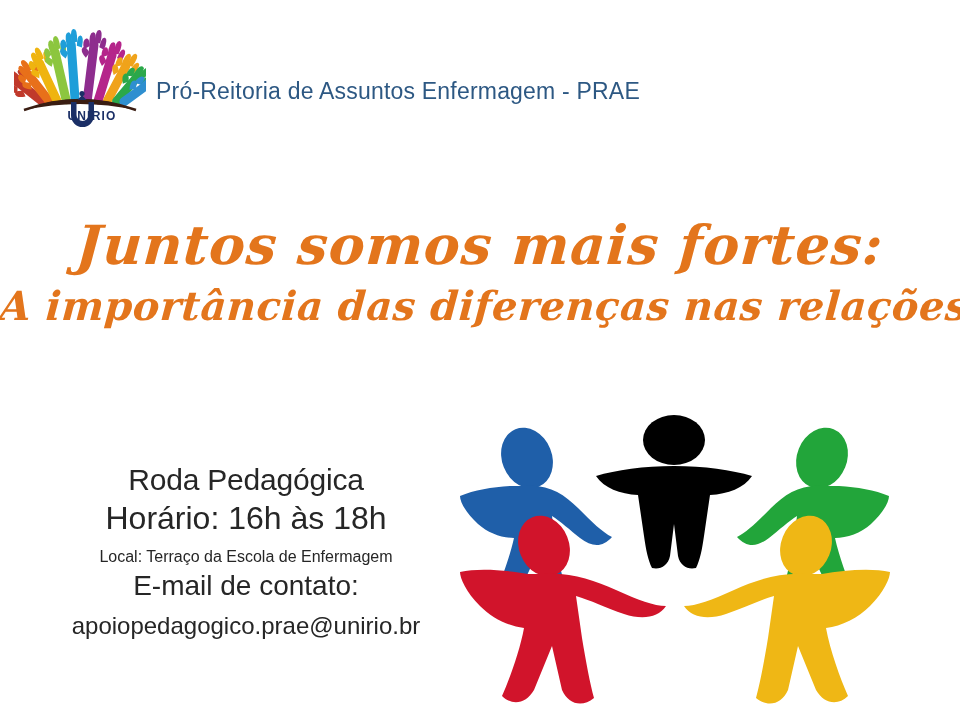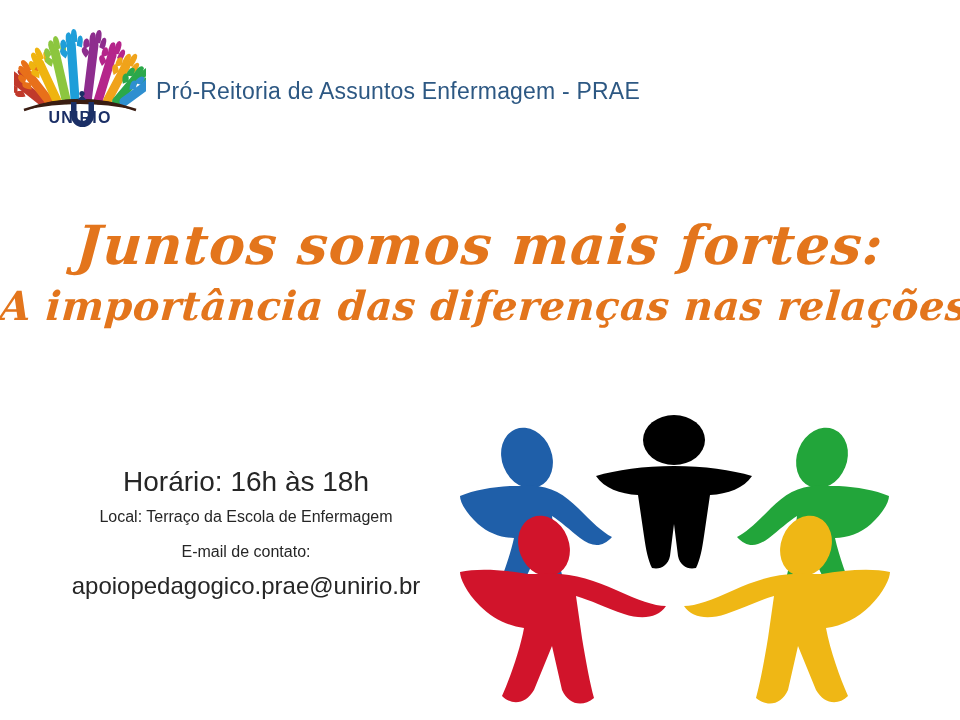--- a/index.html
+++ b/index.html
@@ -100,30 +100,30 @@
     font-weight: 400;
     letter-spacing: -0.2px;
   }
   #detail-date {
     font-size: 30px;
     font-weight: 400;
     letter-spacing: -0.2px;
     margin-top: 2px;
   }
   #detail-time {
-    font-size: 28px;
+    font-size: 32px;
     margin-top: 3px;
   }
   #detail-place {
     font-size: 16px;
     margin-top: 10px;
   }
   #detail-email-label {
-    font-size: 16px;
-    margin-top: 16px;
+    font-size: 28px;
+    margin-top: 2px;
   }
   #detail-email {
     font-size: 24px;
     margin-top: 10px;
   }
 
   
   #illustration {
     position: absolute;
     left: 452px;
@@ -238,32 +238,33 @@
 
         <path d="M10 96 Q66 74 122 96 Q66 84 10 96 Z" fill="#3a1d12"></path>
         <path d="M10 96 Q66 76 122 96" stroke="#3a1d12" stroke-width="2.4" fill="none"></path>
 
         <g transform="translate(52,86)">
           <path d="M5 2 h5.5 v13 a6 6 0 0 0 12 0 v-13 h5.5 v13.5 a11.2 11.2 0 0 1 -23 0 z" fill="#1b2f66"></path>
           <path d="M11.5 0 l4.5 -5 l4.5 5 z" fill="#1b2f66"></path>
           <circle cx="16" cy="-6.5" r="2.6" fill="#1b2f66"></circle>
         </g>
       </svg>
-      <div style="position:absolute;left:0;top:95px;width:132px;text-align:center;font-family:'Liberation Sans',sans-serif;font-size:16px;font-weight:bold;letter-spacing:1.2px;color:#1b2f66;">UNIRIO</div>
+      <div style="position:absolute;left:12px;top:95px;width:132px;text-align:center;font-family:'Liberation Sans',sans-serif;font-size:12px;font-weight:bold;letter-spacing:1.2px;color:#1b2f66;">UNIRIO</div>
     </div>
 
     <div id="header-title">Pró-Reitoria de Assuntos Enfermagem - PRAE</div>
   </div>
 
   <div id="headline">
     <div class="headline-line" id="headline-line-1">Juntos somos mais fortes:</div>
     <div class="headline-line" id="headline-line-2">A importância das diferenças nas relações.</div>
   </div>
 
   <div id="details">
+    <div class="detail-line" id="detail-event">Roda Pedagógica</div>
     <div class="detail-line" id="detail-time">Horário:  16h às 18h</div>
     <div class="detail-line" id="detail-place">Local: Terraço da Escola de Enfermagem</div>
     <div class="detail-line" id="detail-email-label">E-mail de contato:</div>
     <div class="detail-line" id="detail-email">apoiopedagogico.prae@unirio.br</div>
   </div>
 
   <div id="illustration">
     <svg width="500" height="322" viewBox="0 0 500 322" xmlns="http://www.w3.org/2000/svg">
 
       <g>

